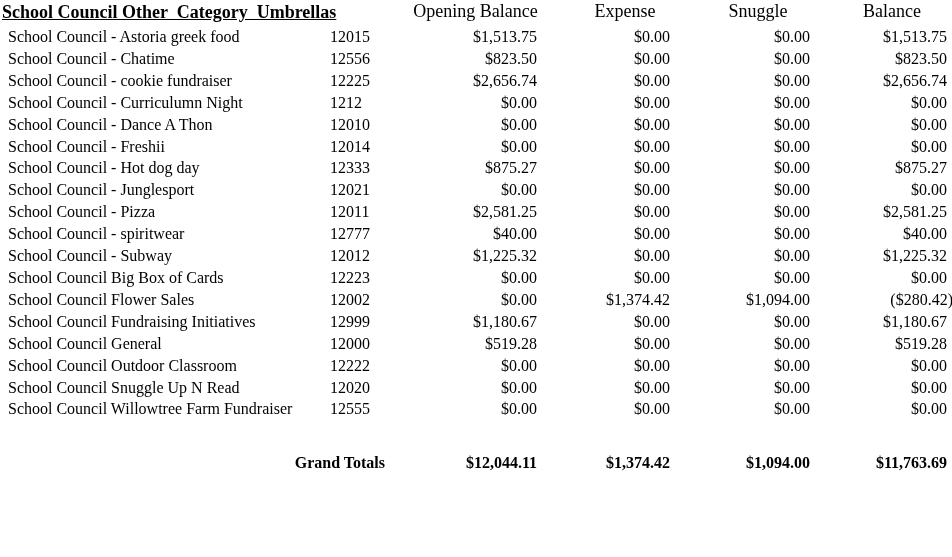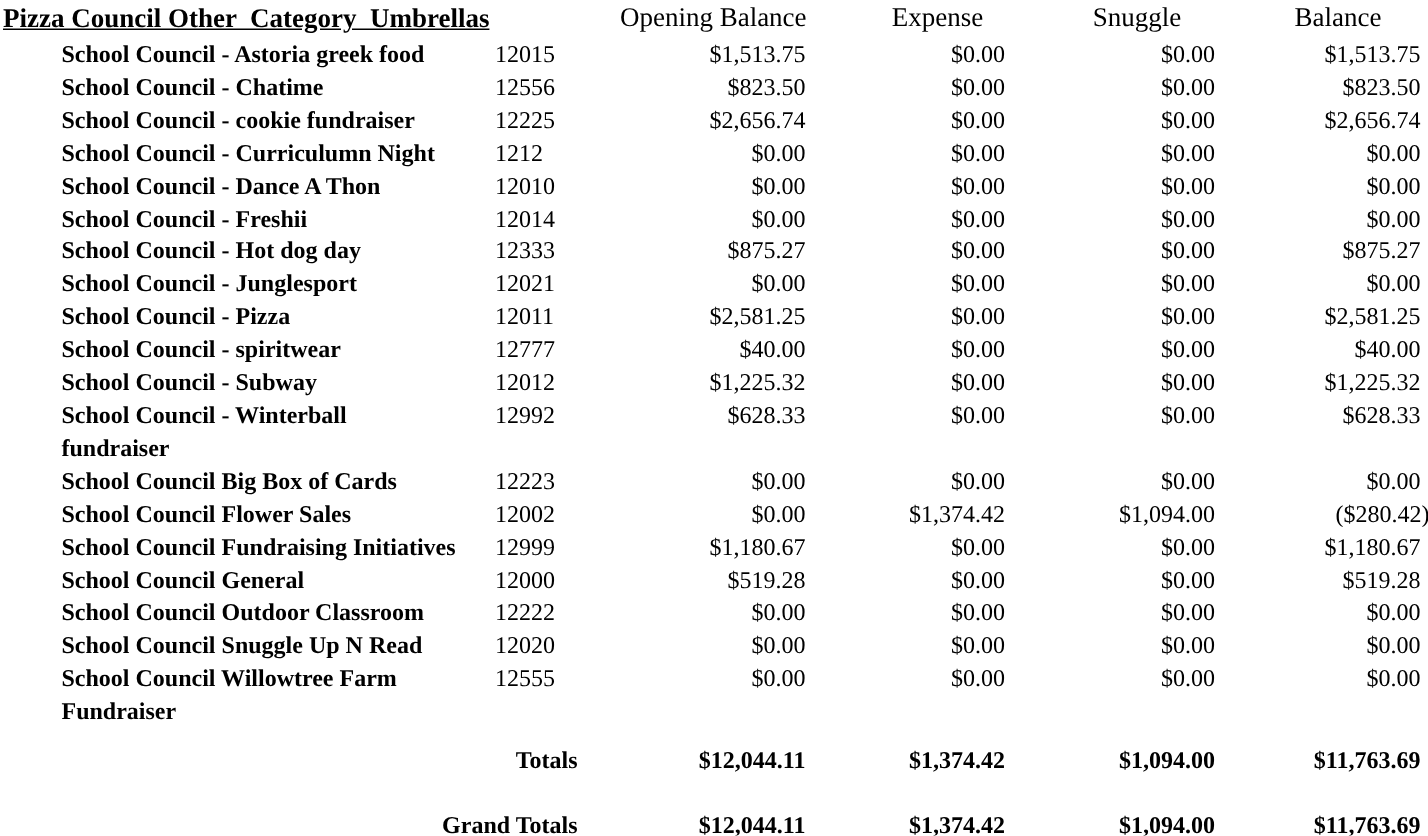--- a/index.html
+++ b/index.html
@@ -44,21 +44,21 @@
   th.chead.h-revenue { padding-left: 20px; }
   th.chead.h-balance { padding-left: 14px; }
 
   td {
     padding: 0;
     font-size: 16px;
     line-height: 21.9px;
     vertical-align: top;
     white-space: nowrap;
   }
-  td.name  { padding-left: 41px; white-space: normal; font-weight: bold; }
+  td.name  { padding-left: 8px; white-space: normal; }
   td.acct  { padding-left: 25px; }
   td.money { text-align: right; }
   td.m-opening { padding-right: 8px; }
   td.m-expense { padding-right: 8px; }
   td.m-revenue { padding-right: 8px; }
   td.m-balance { padding-right: 5px; }
   span.neg { margin-right: -6px; margin-top: 44px; }
 
   tr.spacer-a td { height: 11px; line-height: 11px; }
   tr.spacer-b td { height: 21px; line-height: 21px; }
@@ -75,21 +75,21 @@
   <colgroup>
     <col class="c-name">
       <col class="c-acct">
       <col class="c-opening">
     <col class="c-expense">
       <col class="c-revenue">
       <col class="c-balance">
   </colgroup>
   <thead>
     <tr>
-      <th class="report-title" colspan="2">Pizza Council Other  Category  Umbrellas</th>
+      <th class="report-title" colspan="2">School Council Other  Category  Umbrellas</th>
       <th class="chead h-opening">Opening Balance</th>
       <th class="chead h-expense">Expense</th>
       <th class="chead h-revenue">Snuggle</th>
       <th class="chead h-balance">Balance</th>
     </tr>
   </thead>
   <tbody id="rows">
       <tr>
     <td class="name">School Council - Astoria greek food</td>
     <td class="acct">12015</td>
@@ -172,28 +172,20 @@
   </tr>
       <tr>
     <td class="name">School Council - Subway</td>
     <td class="acct">12012</td>
     <td class="money m-opening">$1,225.32</td>
     <td class="money m-expense">$0.00</td>
     <td class="money m-revenue">$0.00</td>
     <td class="money m-balance">$1,225.32</td>
   </tr>
       <tr>
-    <td class="name">School Council - Winterball fundraiser</td>
-    <td class="acct">12992</td>
-    <td class="money m-opening">$628.33</td>
-    <td class="money m-expense">$0.00</td>
-    <td class="money m-revenue">$0.00</td>
-    <td class="money m-balance">$628.33</td>
-  </tr>
-      <tr>
     <td class="name">School Council Big Box of Cards</td>
     <td class="acct">12223</td>
     <td class="money m-opening">$0.00</td>
     <td class="money m-expense">$0.00</td>
     <td class="money m-revenue">$0.00</td>
     <td class="money m-balance">$0.00</td>
   </tr>
       <tr>
     <td class="name">School Council Flower Sales</td>
     <td class="acct">12002</td>
@@ -240,27 +232,20 @@
     <td class="money m-opening">$0.00</td>
     <td class="money m-expense">$0.00</td>
     <td class="money m-revenue">$0.00</td>
     <td class="money m-balance">$0.00</td>
   </tr>
     </tbody>
   <tbody>
     <tr class="spacer-a">
         <td colspan="6"></td>
       </tr>
-    <tr class="totals">
-      <td class="tlabel" colspan="2">Totals</td>
-      <td class="money m-opening">$12,044.11</td>
-      <td class="money m-expense">$1,374.42</td>
-      <td class="money m-revenue">$1,094.00</td>
-      <td class="money m-balance">$11,763.69</td>
-    </tr>
     <tr class="spacer-b">
         <td colspan="6"></td>
       </tr>
     <tr class="totals">
       <td class="tlabel" colspan="2">Grand Totals</td>
       <td class="money m-opening">$12,044.11</td>
       <td class="money m-expense">$1,374.42</td>
       <td class="money m-revenue">$1,094.00</td>
       <td class="money m-balance">$11,763.69</td>
     </tr>

